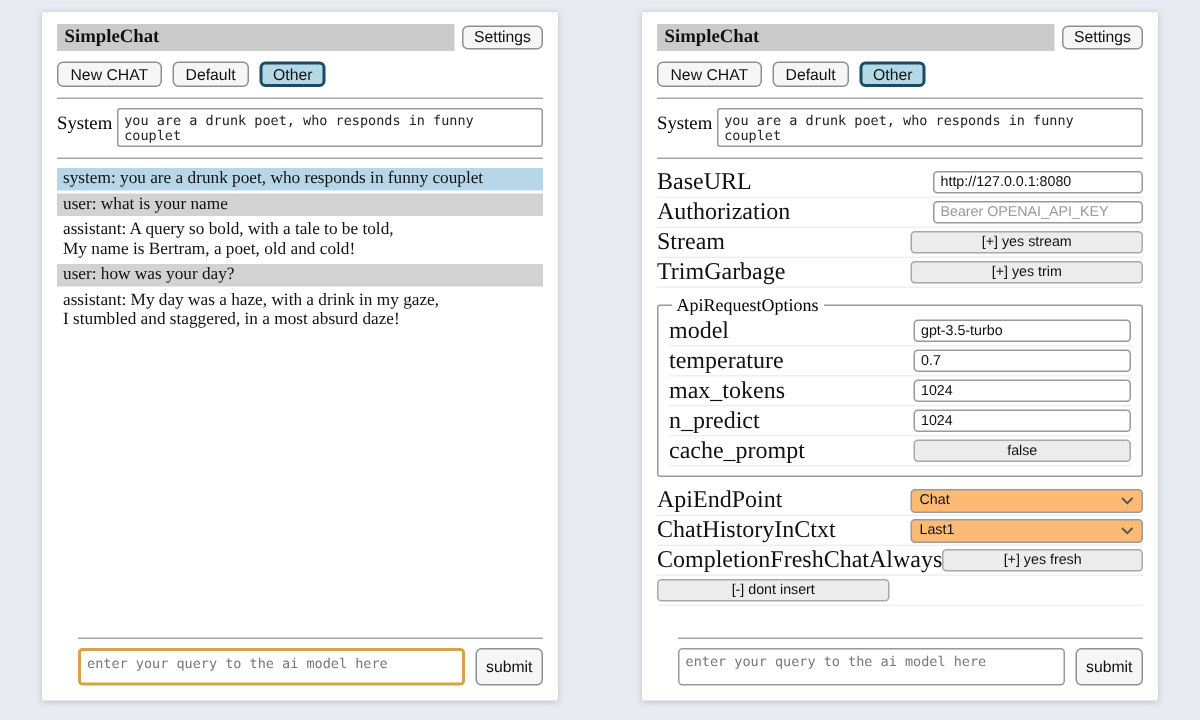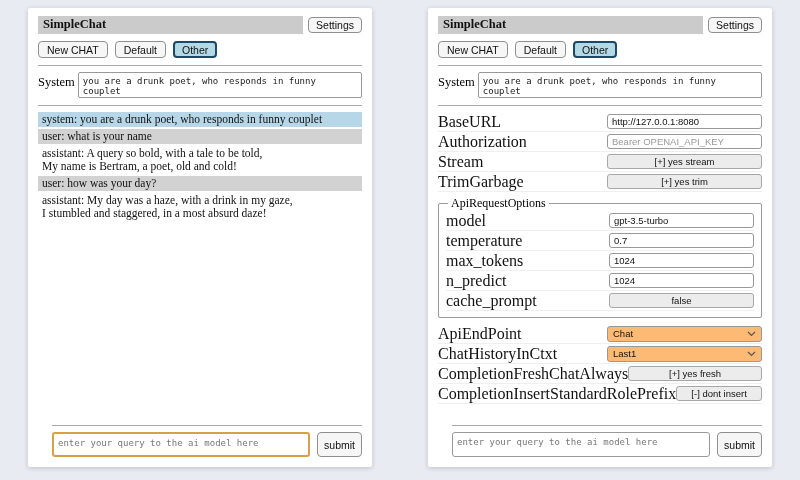--- a/index.html
+++ b/index.html
@@ -77,21 +77,21 @@
   .msg-assistant{ background: #ffffff; }
 
   
   .srow {
     display: flex; align-items: center; justify-content: space-between;
     height: 20px;
     border-bottom: 1px solid #f995; border-bottom-color: #efefef;
   }
   .slabel { font-size: 16px; color: #111; white-space: nowrap; }
   input.sinput {
-    width: 155px; height: 15px;
+    width: 140px; height: 15px;
     border: 1px solid #999; border-radius: 3px;
     font-family: "Liberation Sans", sans-serif;
     font-size: 9.5px; padding: 0 4px; color: #111;
     background: #fff;
   }
   input.sinput::placeholder { color: #9a9a9a; }
   button.sbtn {
     width: 155px; height: 15px;
     font-size: 9.5px;
     background: #ececec;
@@ -280,21 +280,20 @@
       </span>
     </div>
   </div>
 
   <div class="srow">
     <span class="slabel">CompletionFreshChatAlways</span>
     <button class="sbtn">[+] yes fresh</button>
   </div>
 
   <div class="srow">
-    <span class="slabel">CompletionInsertStandardRolePrefix</span>
     <button class="sbtn">[-] dont insert</button>
   </div>
 
   <div class="query-section">
     <hr>
     <div class="query-row">
       <textarea class="query" spellcheck="false" placeholder="enter your query to the ai model here" style=""></textarea>
       <button class="submit-btn">submit</button>
     </div>
   </div>

